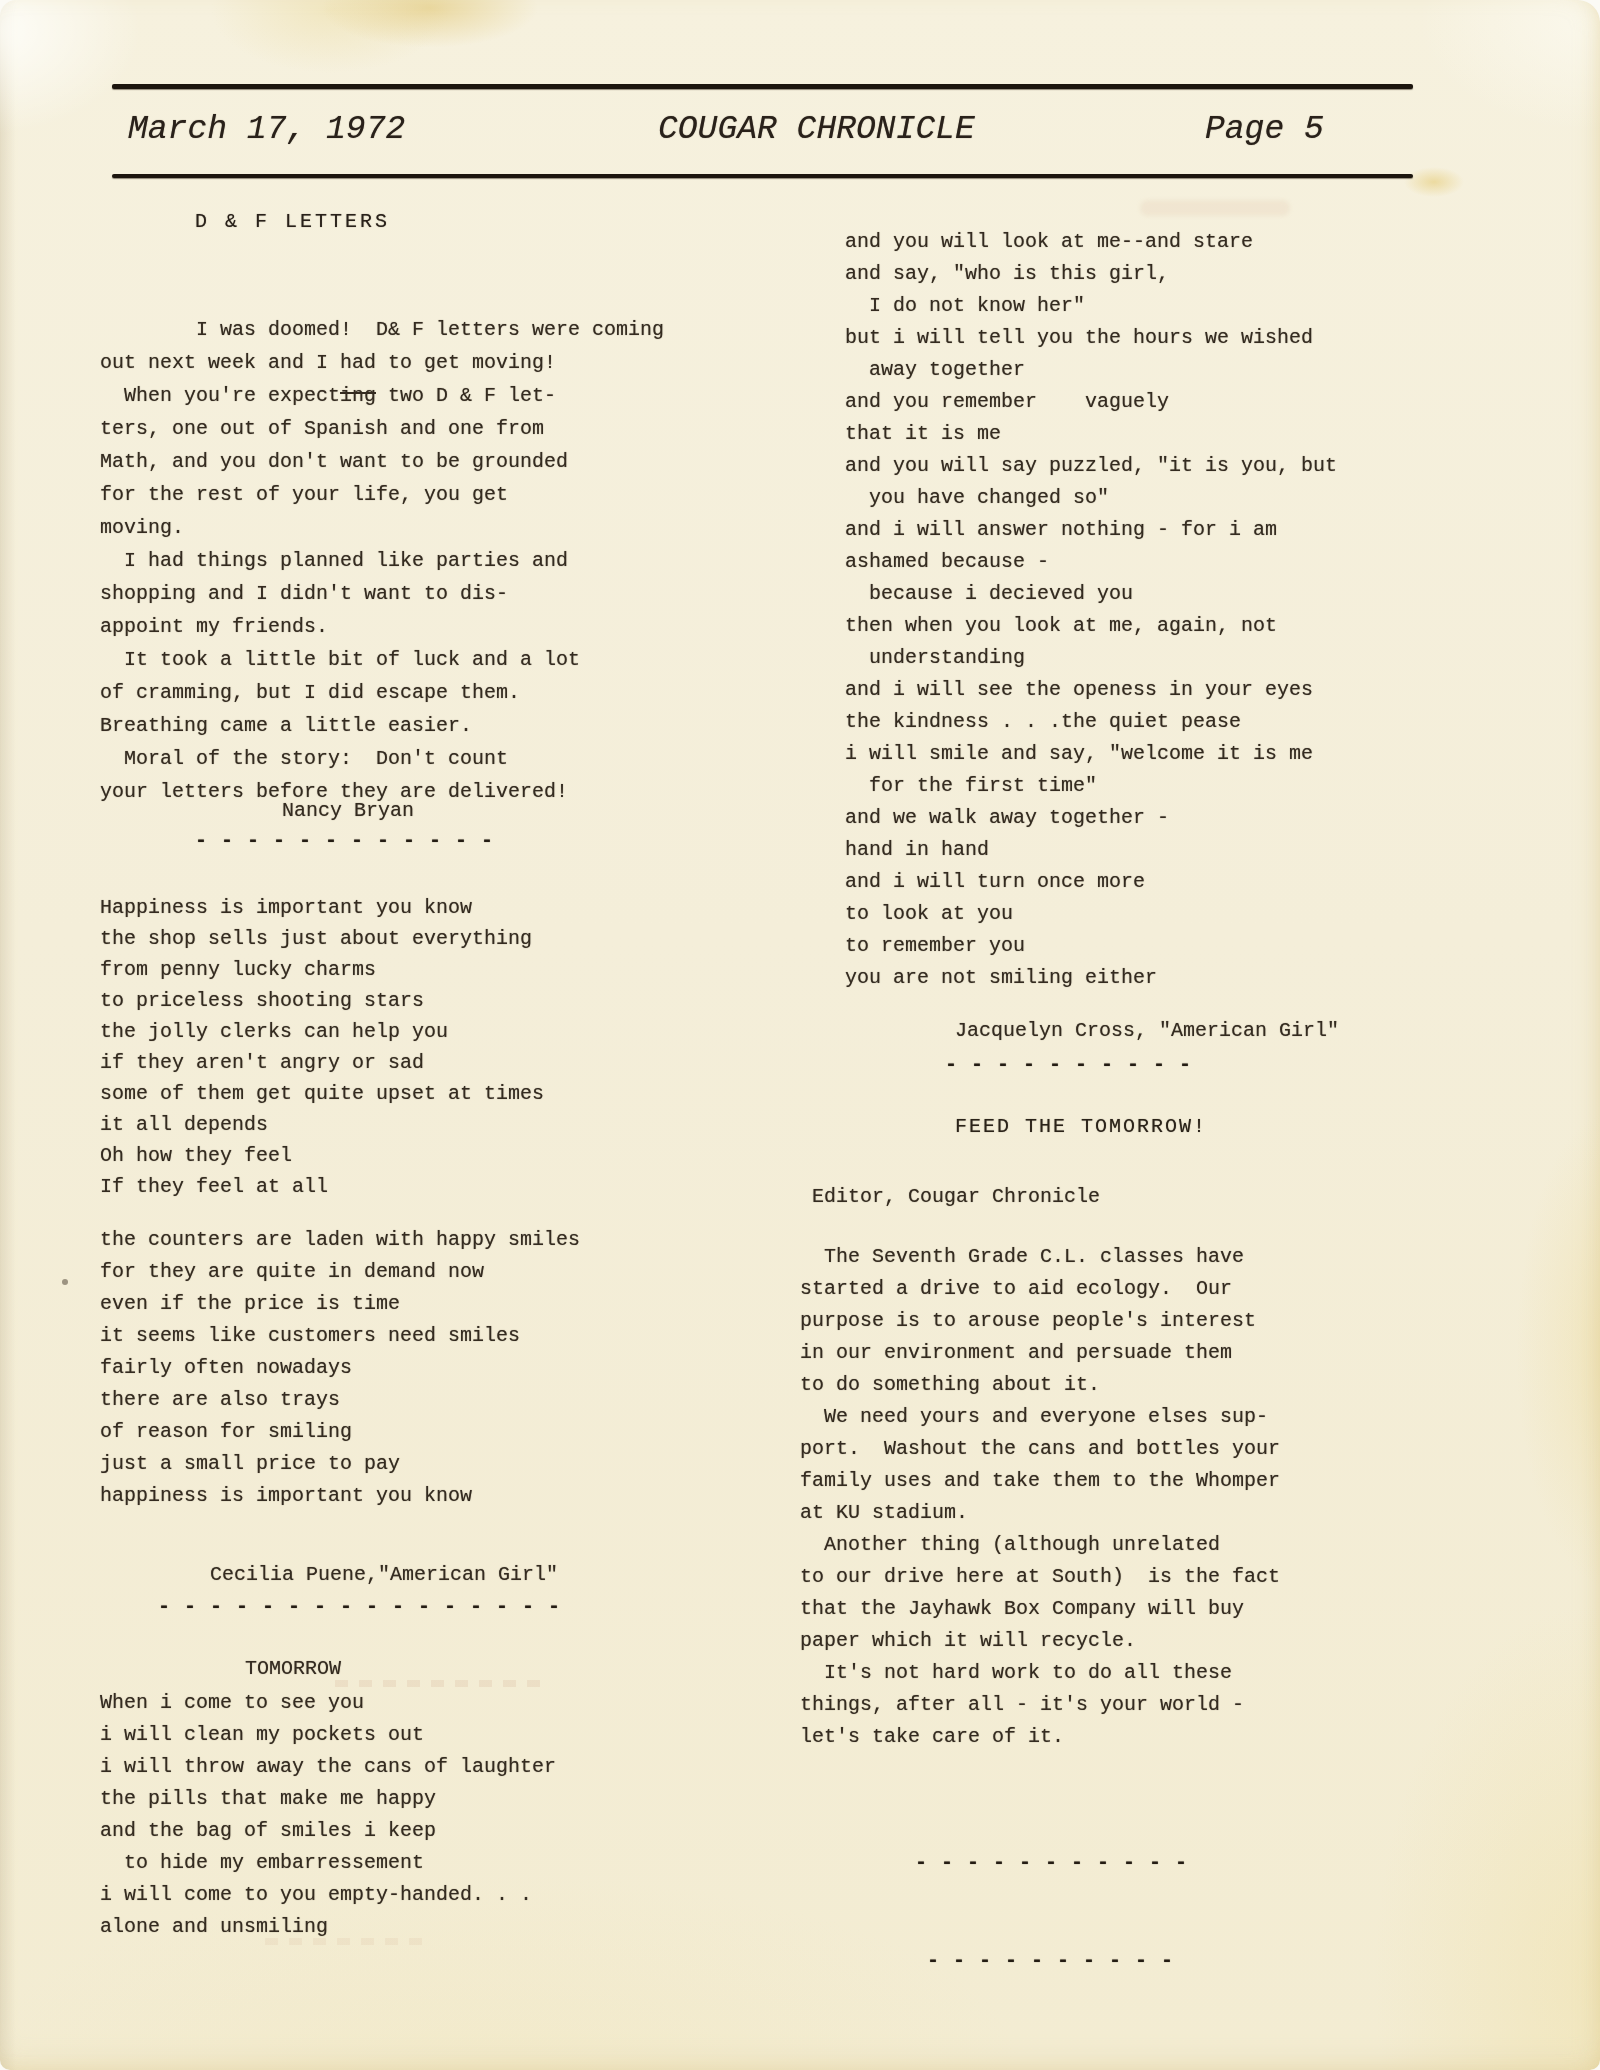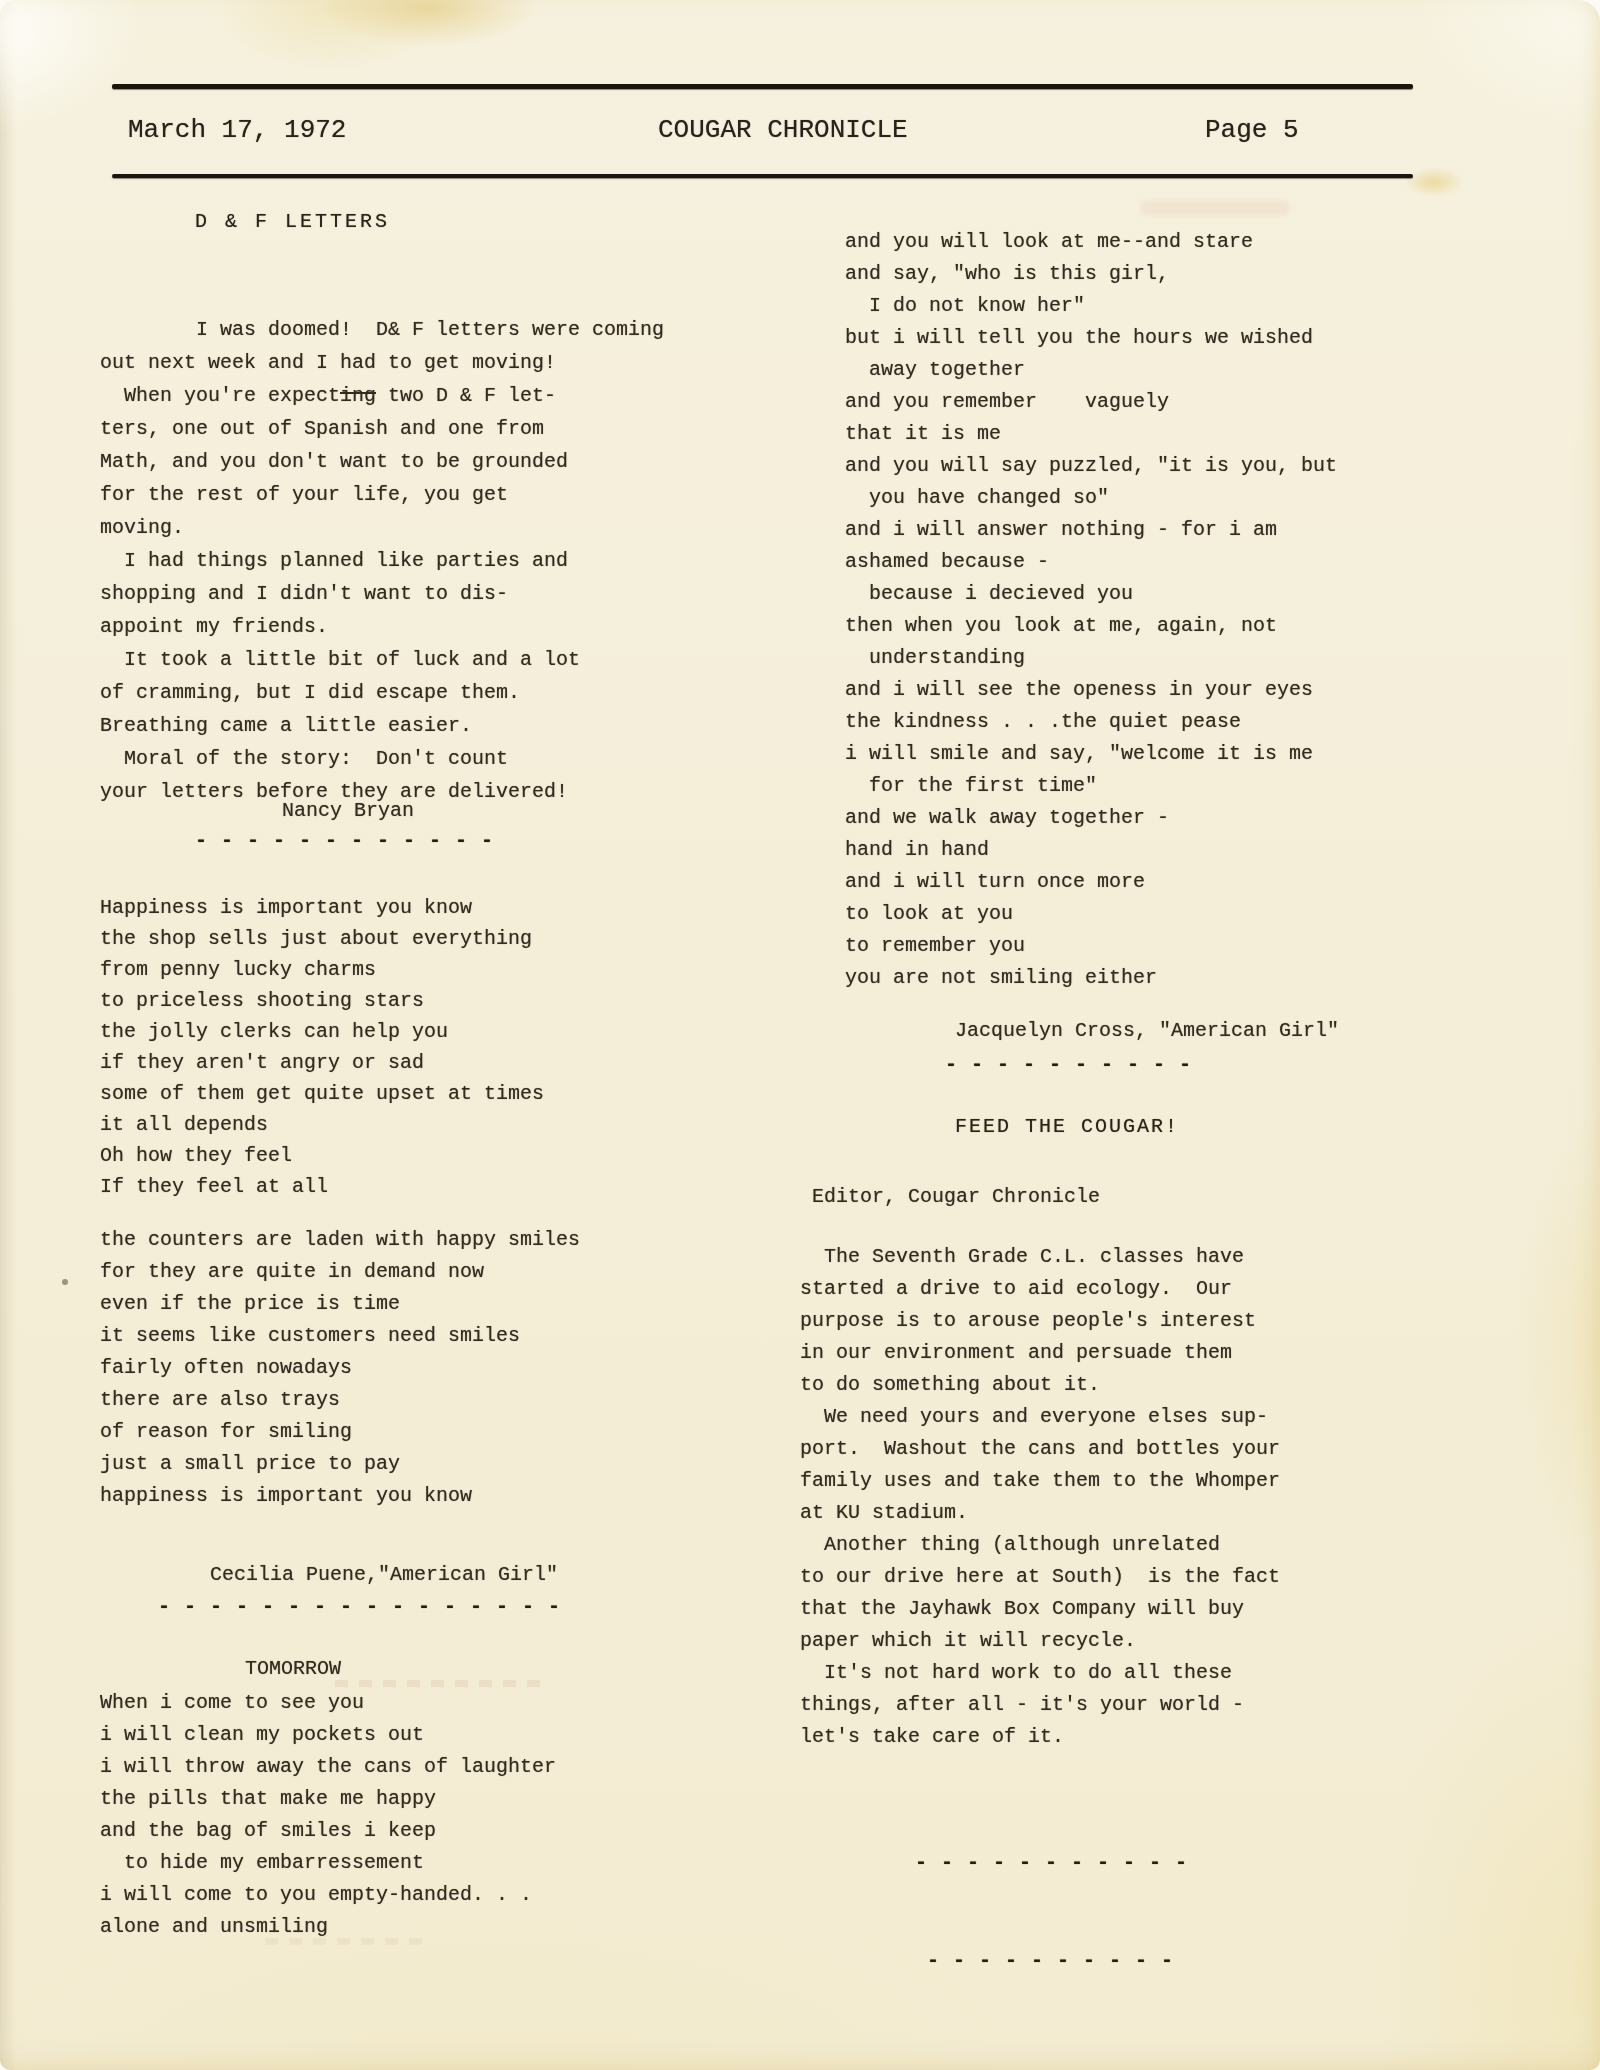--- a/index.html
+++ b/index.html
@@ -26,21 +26,21 @@
     box-shadow: inset -14px 0 28px -18px rgba(216,192,120,0.5),
                 inset 0 -18px 34px -20px rgba(214,192,130,0.45);
   }
   .rule{position:absolute;background:#1c150e;border-radius:2px;
         box-shadow:0 1px 1px rgba(40,30,18,0.5);}
   .t{
     position:absolute;white-space:pre-wrap;
     font-size:20px;line-height:33px;color:#342b20;
     text-shadow:0 0 1px rgba(52,43,32,0.6);
   }
-  .hdr{font-size:26px;line-height:30px;color:#29211a;}
+  .hdr{font-size:33px;line-height:30px;color:#29211a;font-style:italic;}
   .lh31{line-height:31px;} .lh32{line-height:32px;} .lh36{line-height:36px;}
   .art-heading{letter-spacing:3px;color:#29211a;}
   .sp2{letter-spacing:2px;color:#2b2319;}
   .divider{font-weight:700;letter-spacing:1px;color:#241c13;text-shadow:0 0 1px rgba(36,28,19,0.7);}
   .u{border-bottom:2px solid #342b20;padding-bottom:18px;}
   .col{position:absolute;top:0;height:2070px;}
   .col-left{left:100px;width:675px;}
   .col-right{left:800px;width:740px;}
   .ghost{position:absolute;height:7px;opacity:0.8;
     background:repeating-linear-gradient(90deg, rgba(186,128,96,0.16) 0 13px, rgba(186,128,96,0) 13px 24px);}
@@ -144,21 +144,21 @@
 and we walk away together -
 hand in hand
 and i will turn once more
 to look at you
 to remember you
 you are not smiling either</div>
 
     <div class="t" style="left:155px;top:1014px;">Jacquelyn Cross, "American Girl"</div>
     <div class="t divider" style="left:145px;top:1048px;">- - - - - - - - - -</div>
 
-    <div class="t sp2" style="left:155px;top:1110px;">FEED THE COUGAR!</div>
+    <div class="t sp2" style="left:155px;top:1110px;">FEED THE TOMORROW!</div>
 
     <div class="t" style="left:12px;top:1180px;">Editor, Cougar Chronicle</div>
 
     <div class="t lh32" style="left:0px;top:1241px;">  The Seventh Grade C.L. classes have
 started a drive to aid ecology.  Our
 purpose is to arouse people's interest
 in our environment and persuade them
 to do something about it.
   We need yours and everyone elses sup-
 port.  Washout the cans and bottles your

